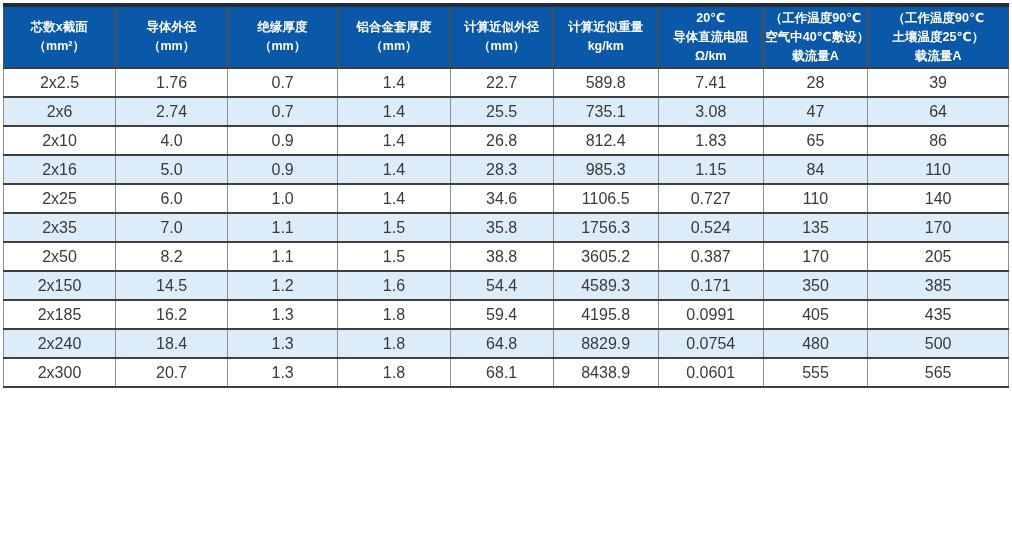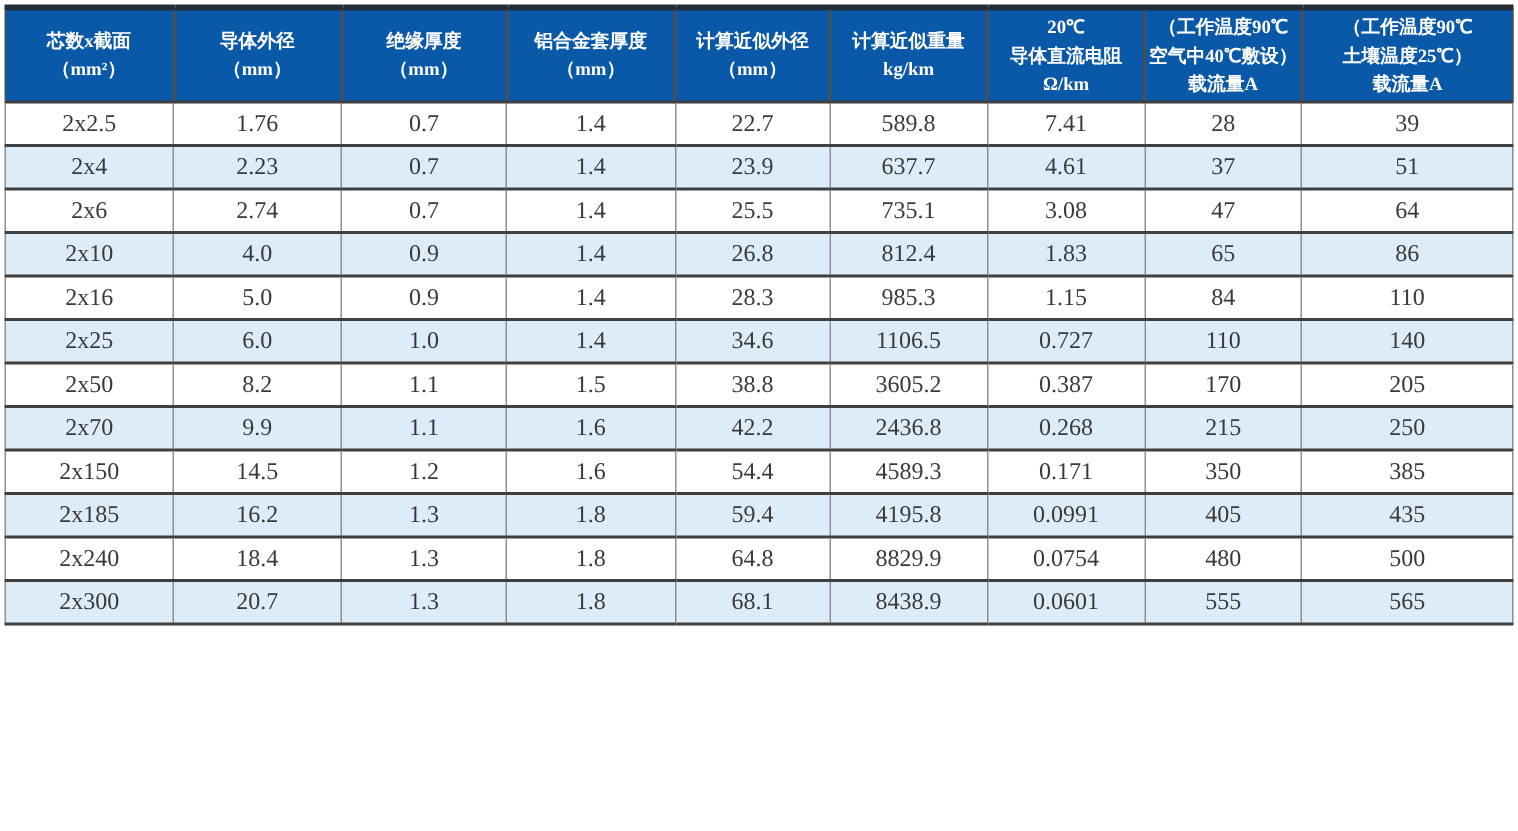--- a/index.html
+++ b/index.html
@@ -13,21 +13,21 @@
     --header-sep: #4e4e4e;
     --body-vsep: #8f8f8f;
   }
   * { box-sizing: border-box; }
   html, body {
     margin: 0; padding: 0;
     width: 1012px; height: 554px;
     background: #ffffff;
     font-family: "Liberation Sans", "DejaVu Sans", sans-serif;
   }
-  .table-wrap { padding: 3px 3px 0 3px; font-family: Liberation Serif, serif; }
+  .table-wrap { padding: 3px 3px 0 3px; }
   table.spec-table {
     border-collapse: collapse;
     table-layout: fixed;
     width: 1006px;
   }
   col.c1 { width: 11.15%; }
   col.c2 { width: 11.15%; }
   col.c3 { width: 10.95%; }
   col.c4 { width: 11.20%; }
   col.c5 { width: 10.25%; }
@@ -133,31 +133,20 @@
           <td>1.76</td>
           <td>0.7</td>
           <td>1.4</td>
           <td>22.7</td>
           <td>589.8</td>
           <td>7.41</td>
           <td>28</td>
           <td>39</td>
         </tr>
         <tr>
-          <td>2x4</td>
-          <td>2.23</td>
-          <td>0.7</td>
-          <td>1.4</td>
-          <td>23.9</td>
-          <td>637.7</td>
-          <td>4.61</td>
-          <td>37</td>
-          <td>51</td>
-        </tr>
-        <tr>
           <td>2x6</td>
           <td>2.74</td>
           <td>0.7</td>
           <td>1.4</td>
           <td>25.5</td>
           <td>735.1</td>
           <td>3.08</td>
           <td>47</td>
           <td>64</td>
         </tr>
@@ -186,44 +175,44 @@
         <tr>
           <td>2x25</td>
           <td>6.0</td>
           <td>1.0</td>
           <td>1.4</td>
           <td>34.6</td>
           <td>1106.5</td>
           <td>0.727</td>
           <td>110</td>
           <td>140</td>
+        </tr>
+        <tr>
+          <td>2x35</td>
+          <td>7.0</td>
+          <td>1.1</td>
+          <td>1.5</td>
+          <td>35.8</td>
+          <td>1756.3</td>
+          <td>0.524</td>
+          <td>135</td>
+          <td>170</td>
         </tr>
         <tr>
           <td>2x50</td>
           <td>8.2</td>
           <td>1.1</td>
           <td>1.5</td>
           <td>38.8</td>
           <td>3605.2</td>
           <td>0.387</td>
           <td>170</td>
           <td>205</td>
         </tr>
         <tr>
-          <td>2x70</td>
-          <td>9.9</td>
-          <td>1.1</td>
-          <td>1.6</td>
-          <td>42.2</td>
-          <td>2436.8</td>
-          <td>0.268</td>
-          <td>215</td>
-          <td>250</td>
-        </tr>
-        <tr>
           <td>2x150</td>
           <td>14.5</td>
           <td>1.2</td>
           <td>1.6</td>
           <td>54.4</td>
           <td>4589.3</td>
           <td>0.171</td>
           <td>350</td>
           <td>385</td>
         </tr>

